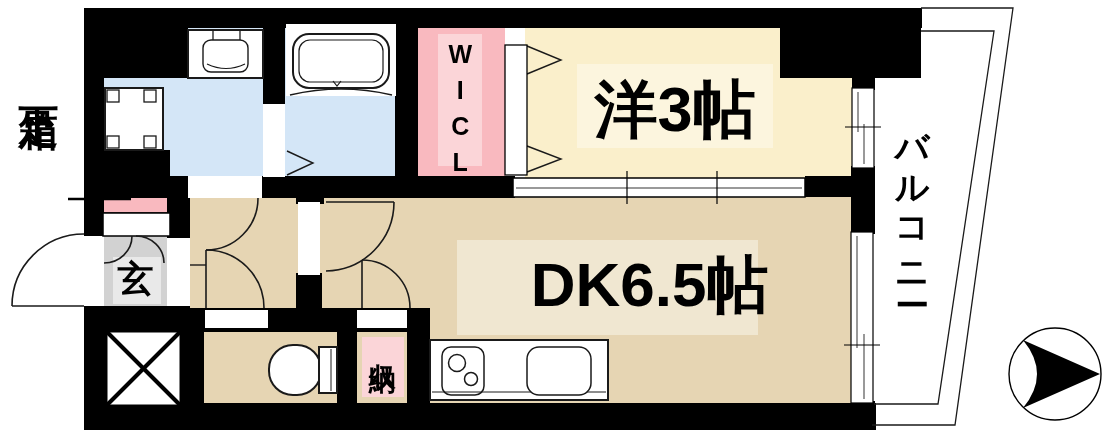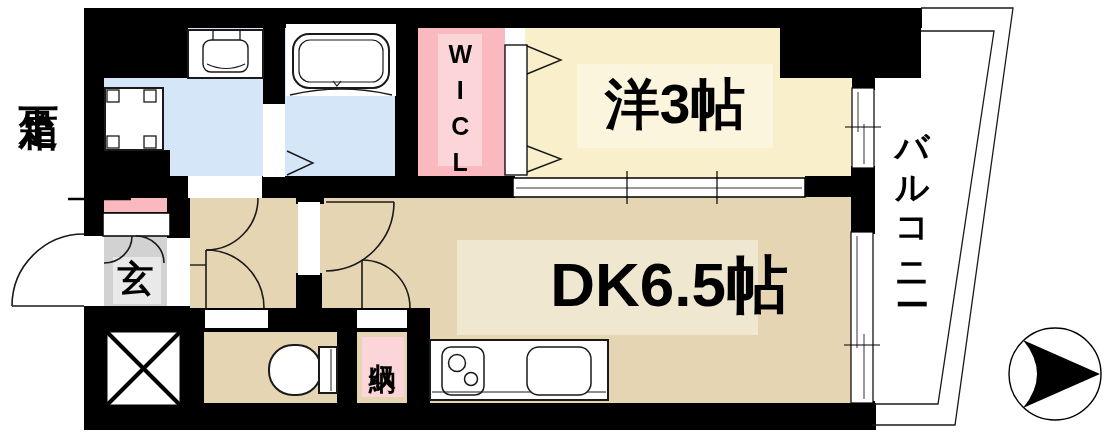--- a/index.html
+++ b/index.html
@@ -7,22 +7,22 @@
     position:relative;width:1113px;height:436px;background:#ffffff;overflow:hidden;
     font-family:"Liberation Sans","DejaVu Sans",sans-serif;
   }
   .plan-wrap svg{position:absolute;left:0;top:0;}
   .lbl{position:absolute;color:#000;font-weight:bold;line-height:1.05;white-space:nowrap;}
   .lbl-h{text-align:center;}
   .lbl-v{writing-mode:vertical-rl;text-orientation:upright;}
   .lbl-shoe{left:18px;top:76px;font-size:40px;letter-spacing:2px;}
   .lbl-wicl{left:447px;top:40px;font-size:25px;letter-spacing:8px;}
   .lbl-gen{left:104px;top:260px;width:63px;font-size:36px;}
-  .lbl-west{left:577px;top:76px;width:196px;font-size:55px;}
-  .lbl-dk{left:457px;top:252px;width:331px;font-size:62px;text-align:right;}
+  .lbl-west{left:577px;top:76px;width:196px;font-size:63px;}
+  .lbl-dk{left:484px;top:252px;width:331px;font-size:62px;}
   .lbl-sto{left:368px;top:342px;font-size:27px;letter-spacing:3px;}
   .lbl-bal{left:894px;top:108px;font-size:34px;letter-spacing:6px;}
 </style>
 </head>
 <body>
 
 <div class="plan-wrap">
 <svg width="1113" height="436" viewBox="0 0 1113 436" aria-hidden="true">
 
   <g fill="#D4E6F7">

